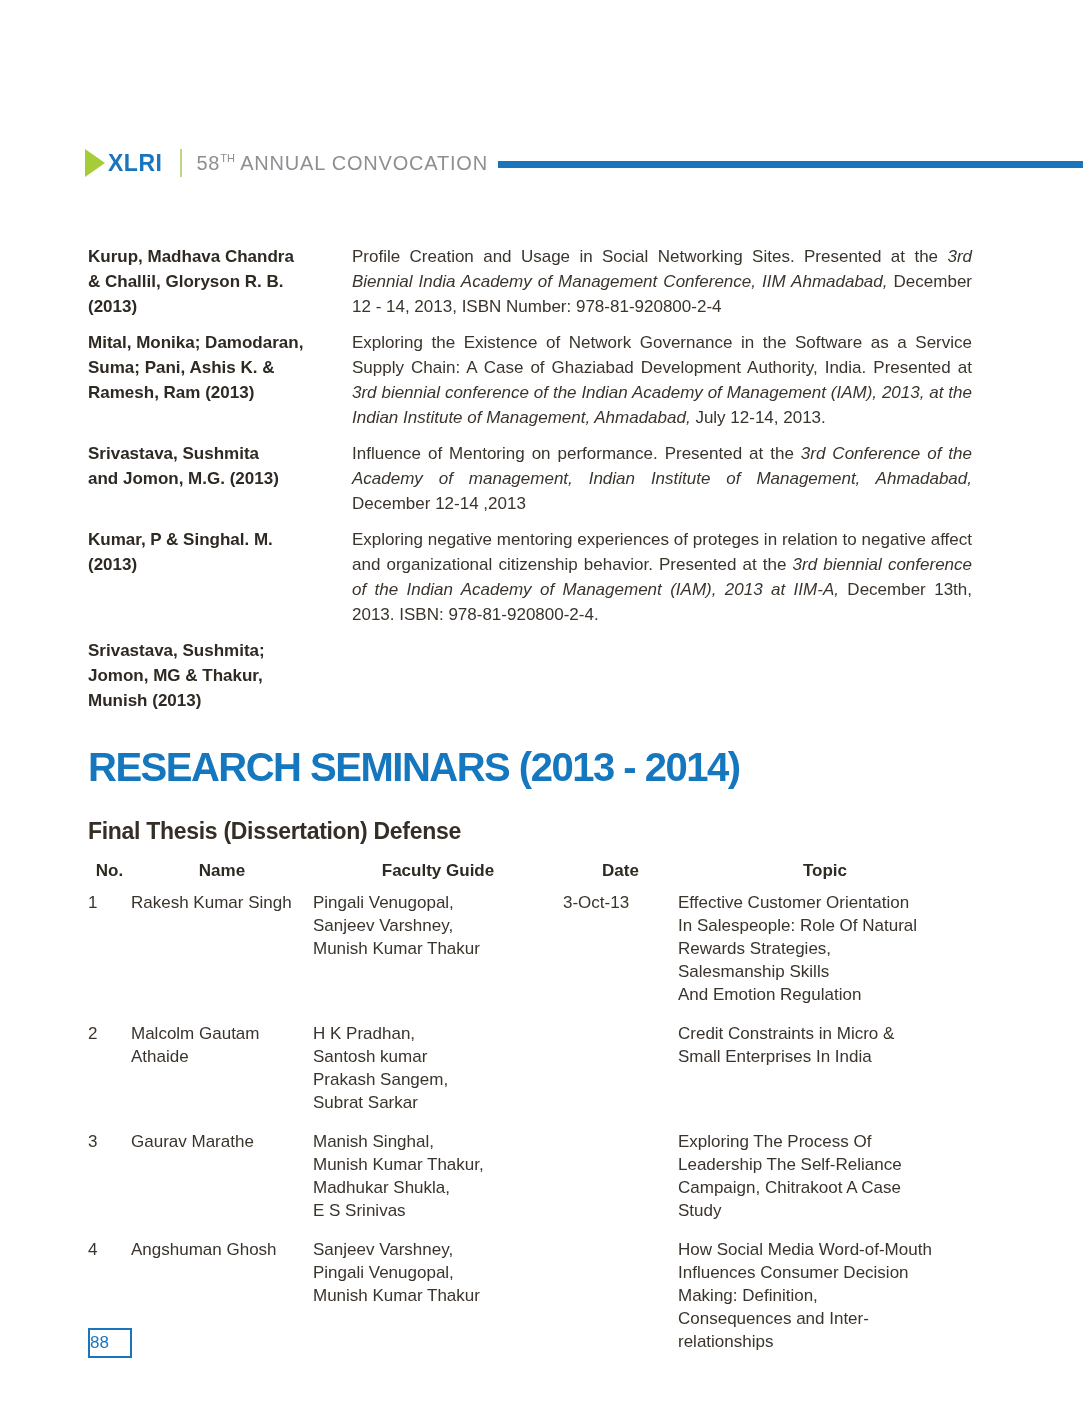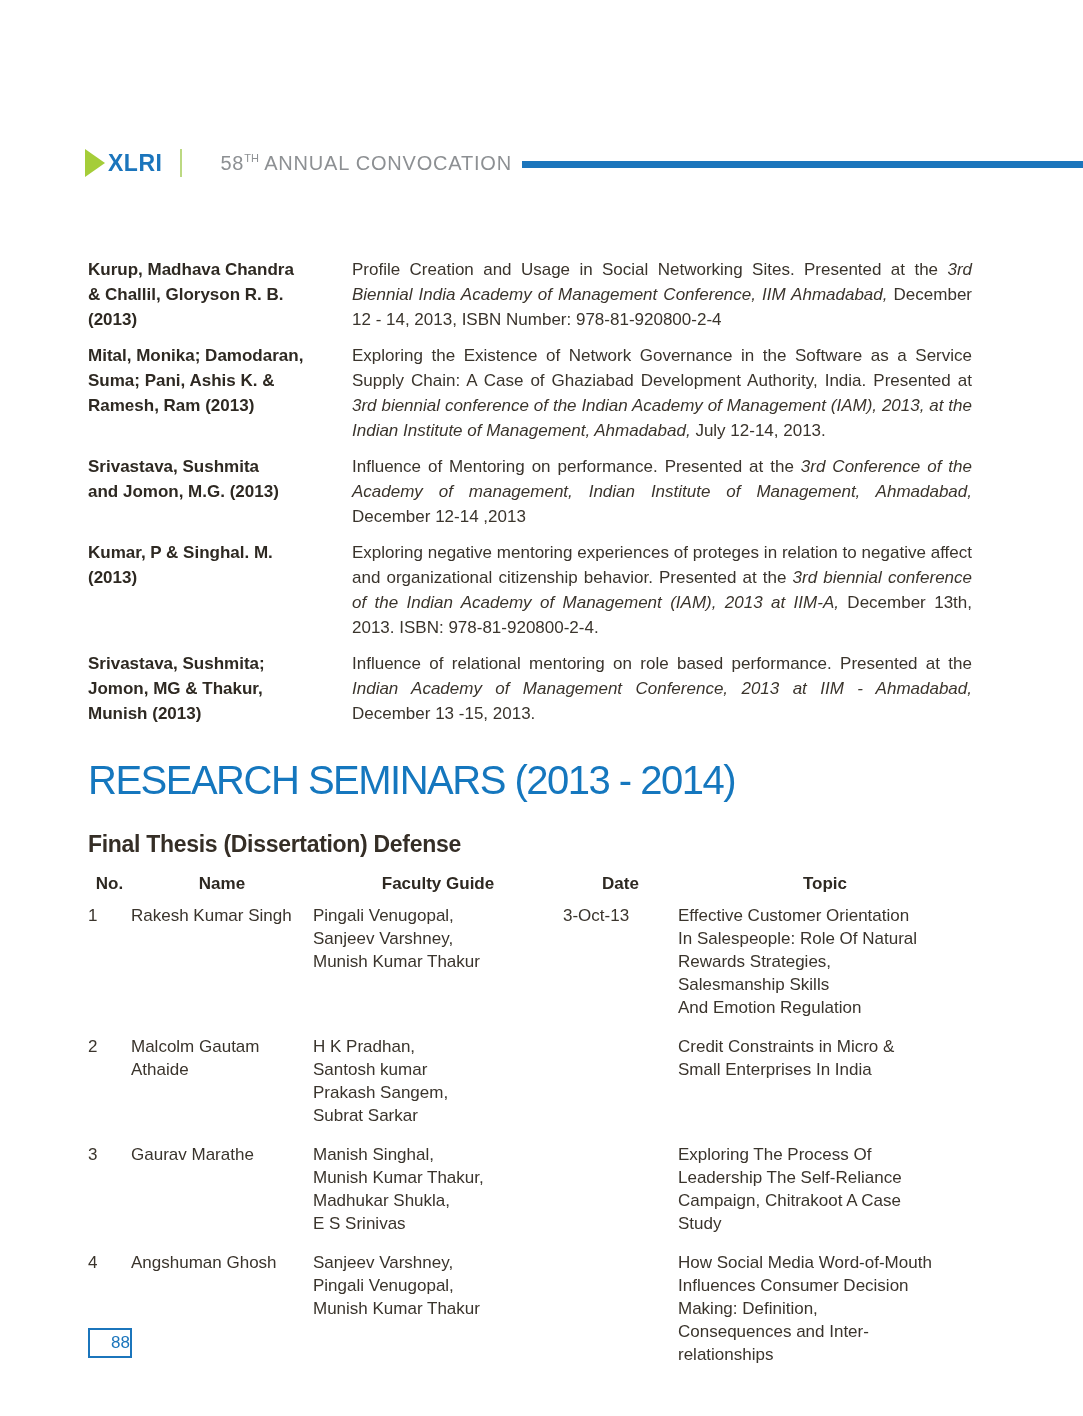--- a/index.html
+++ b/index.html
@@ -36,46 +36,46 @@
   .brand{
     font-size:23px;font-weight:bold;color:var(--brand-blue);
     letter-spacing:0.5px;
   }
   .hsep{
     width:2px;height:28px;background:var(--sep-green);
     margin:0 14px 0 18px;
   }
   .conv{
     font-size:20px;color:var(--title-gray);
-    letter-spacing:0.8px;white-space:nowrap;margin-left:24px;
+    letter-spacing:0.8px;white-space:nowrap;
   }
   .conv sup{font-size:11px;letter-spacing:0;}
   .hrule{
     flex:1 1 auto;height:7px;background:var(--brand-blue);
     margin-left:10px;align-self:center;margin-top:2px;
   }
   
-  .content{position:absolute;top:257px;left:88px;width:884px;}
+  .content{position:absolute;top:244px;left:88px;width:884px;}
   .pub-entry{display:flex;margin-bottom:11px;}
   .pub-authors{
     width:264px;flex:0 0 264px;
     font-weight:bold;color:var(--ink-bold);
     font-size:17px;line-height:25px;
     white-space:pre-line;
   }
   .pub-desc{
     flex:1 1 auto;
     font-size:17px;line-height:25px;
     text-align:justify;color:var(--ink);
   }
   .pub-desc .it{font-style:italic;}
   
   .sec-title{
     margin-top:32px;
-    font-size:40px;font-weight:normal;
+    font-size:40px;font-weight:bold;
     letter-spacing:-1.5px;
     color:var(--heading-blue);
     line-height:44px;
   }
   .sec-subtitle{
     margin-top:28px;
     font-size:23px;font-weight:bold;
     color:#352e26;letter-spacing:-0.3px;
     line-height:28px;
   }
@@ -96,21 +96,21 @@
     white-space:pre-line;
     color:var(--ink);
   }
   
   .pagenum{
     position:absolute;left:88px;top:1328px;
     width:44px;height:30px;
     border:2px solid var(--brand-blue);
     color:var(--brand-blue);
     font-size:17px;
-    display:flex;align-items:center;justify-content:flex-end;
+    display:flex;align-items:center;justify-content:flex-start;
   }
 </style>
 </head>
 <body>
 
 <div class="page">
 
   <header class="hdr">
     <span class="tri"></span>
     <span class="brand">XLRI</span>
@@ -141,21 +141,20 @@
         </div>
         <div class="pub-entry">
           <div class="pub-authors">Kumar, P &amp; Singhal. M.
 (2013)</div>
           <div class="pub-desc"><span>Exploring negative mentoring experiences of proteges in relation to negative affect and organizational citizenship behavior. Presented at the </span><span class="it">3rd biennial conference of the Indian Academy of Management (IAM), 2013 at IIM-A,</span><span> December 13th, 2013. ISBN: 978-81-920800-2-4.</span></div>
         </div>
         <div class="pub-entry">
           <div class="pub-authors">Srivastava, Sushmita;
 Jomon, MG &amp; Thakur,
 Munish (2013)</div>
-          <div class="pub-desc"><span>Influence of relational mentoring on role based performance. Presented at the </span><span class="it">Indian Academy of Management Conference, 2013 at IIM - Ahmadabad,</span><span> December 13 -15, 2013.</span></div>
         </div>
       </section>
 
     <h1 class="sec-title">RESEARCH SEMINARS (2013 - 2014)</h1>
     <h2 class="sec-subtitle">Final Thesis (Dissertation) Defense</h2>
 
     <div class="sem-table" id="seminars">
         <div class="th">No.</div>
         <div class="th">Name</div>
         <div class="th">Faculty Guide</div>

